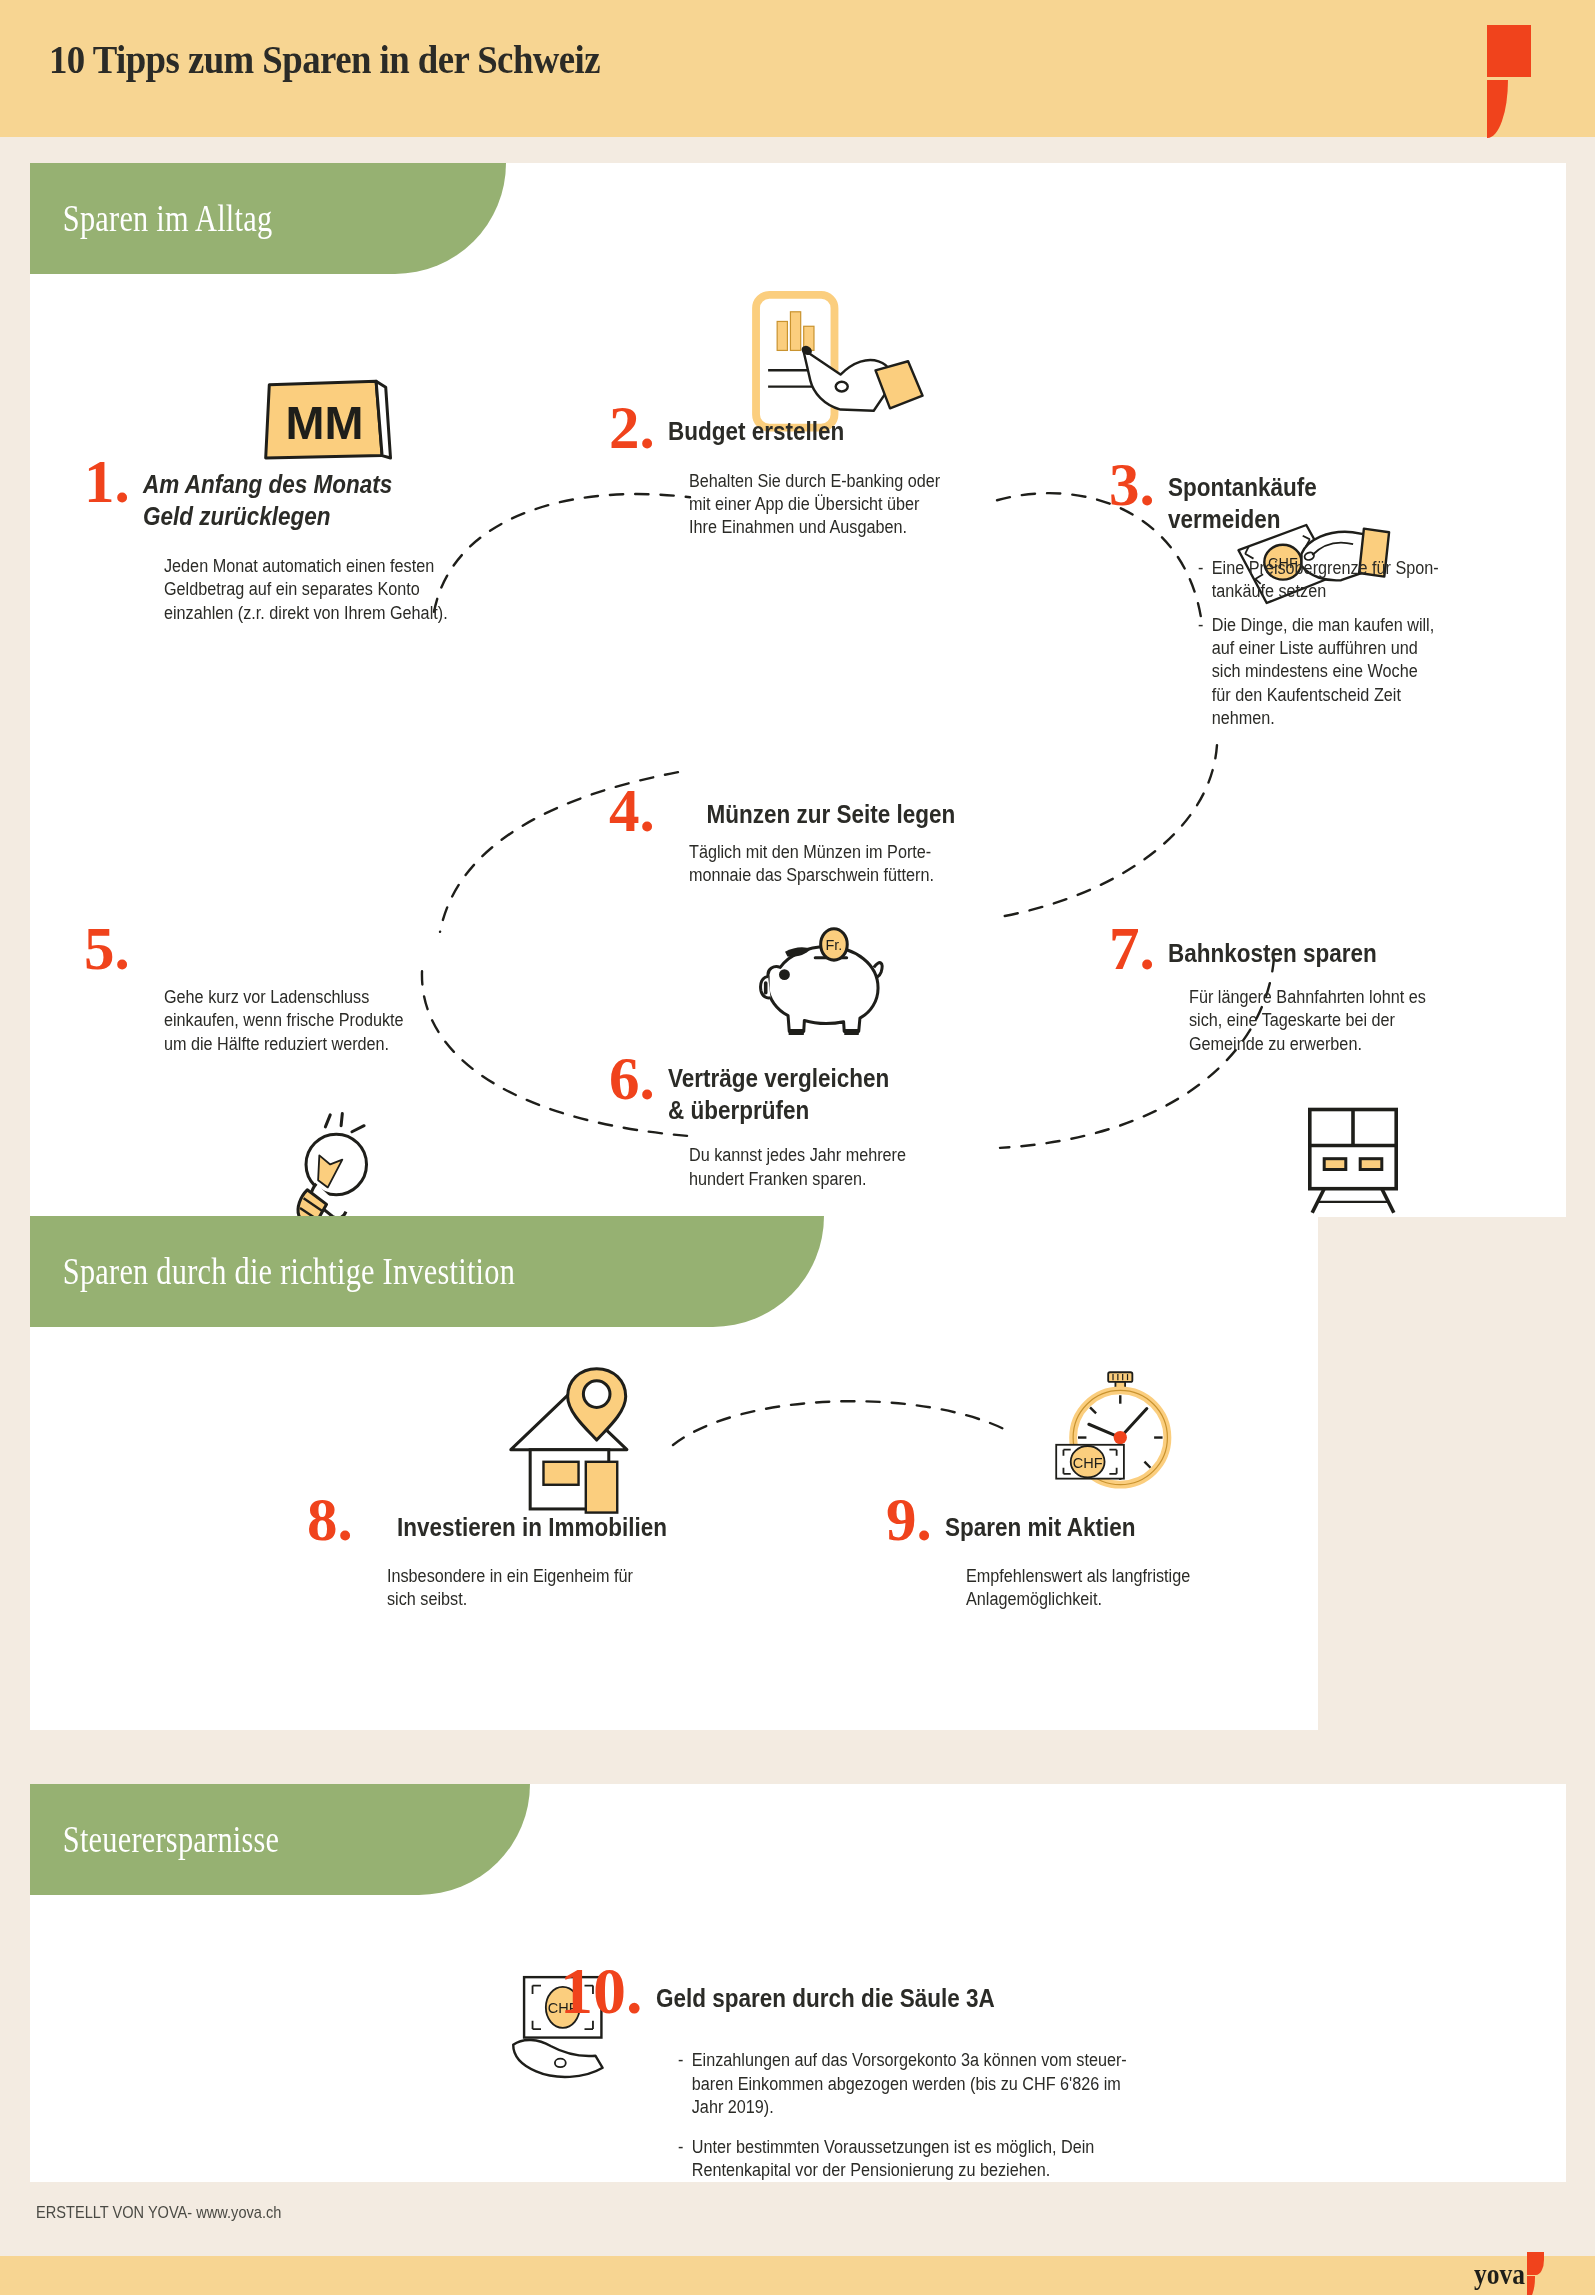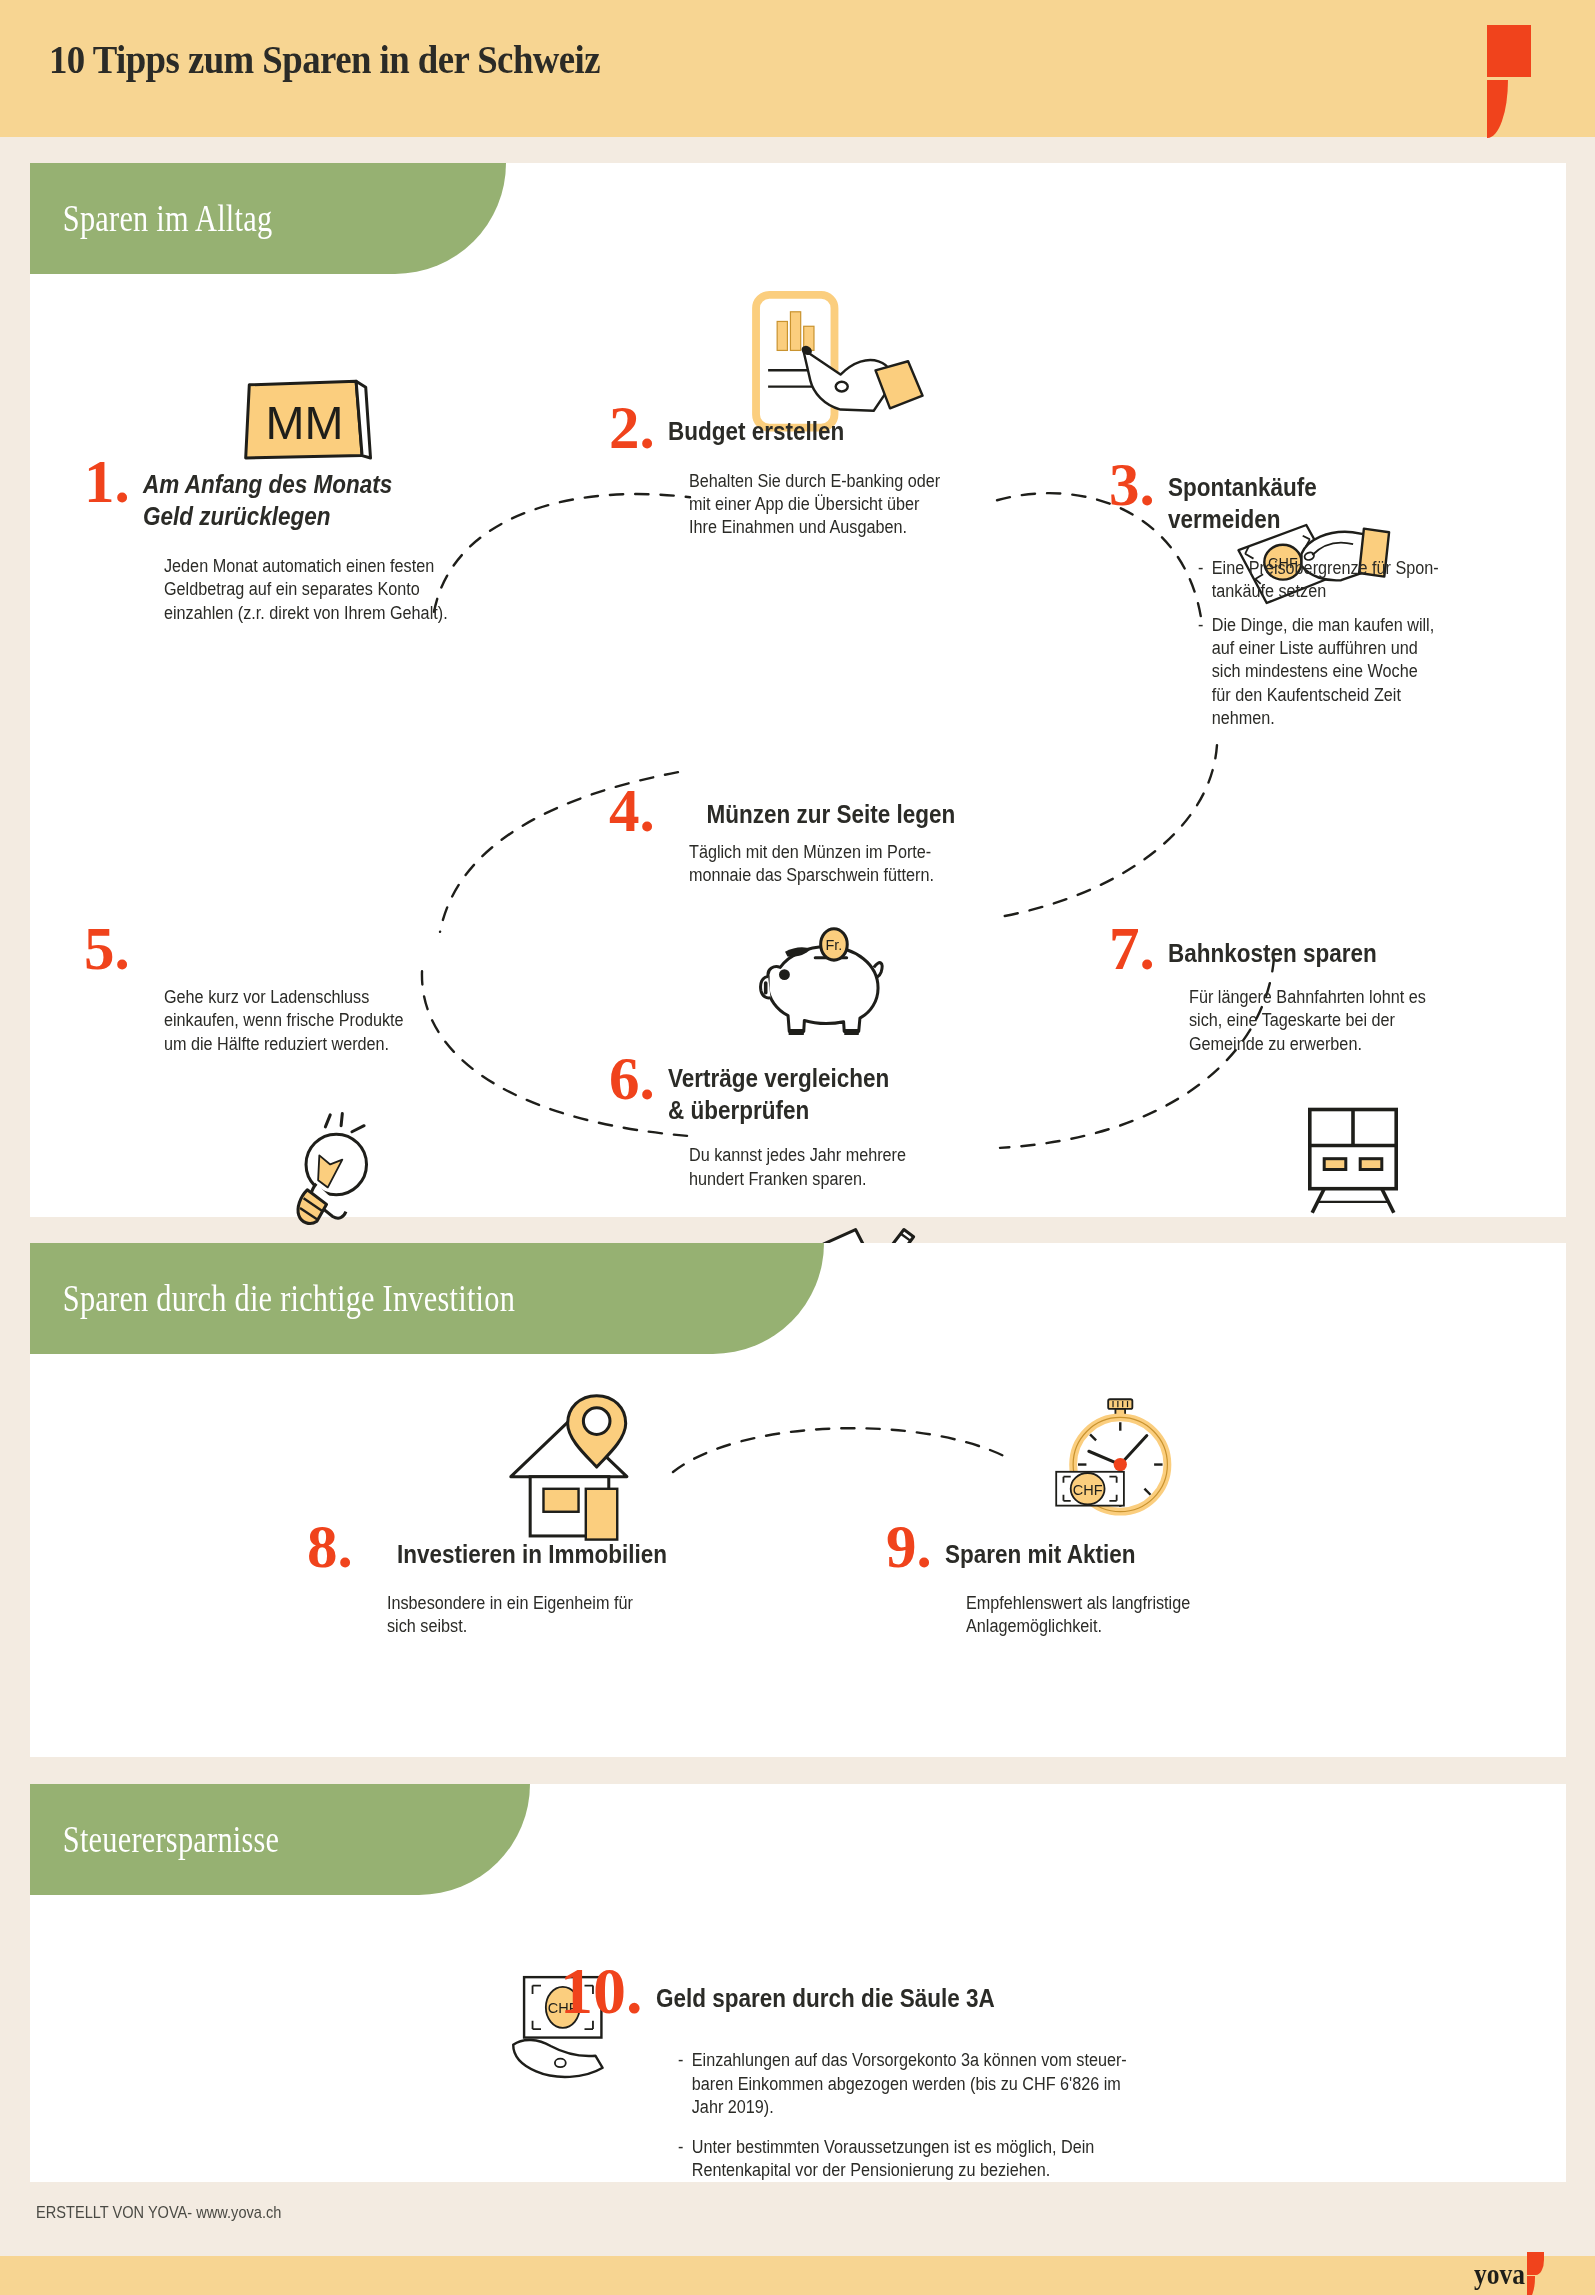--- a/index.html
+++ b/index.html
@@ -166,21 +166,21 @@
         <path d="M10 10 C 5 160, 180 265, 470 285" fill="none" stroke="#1E1E1A" stroke-width="4" stroke-dasharray="22 20" stroke-linecap="round"></path>
       </svg>
     </div>
 
     <div class="connector" style="left:964px; top:789px;">
       <svg width="283" height="199" viewBox="0 0 470 330">
         <path d="M465 10 C 450 180, 280 310, 10 325" fill="none" stroke="#1E1E1A" stroke-width="4" stroke-dasharray="22 20" stroke-linecap="round"></path>
       </svg>
     </div>
 
-    <div class="icon-wrap" style="left:208px; top:211px;">
+    <div class="icon-wrap" style="left:228px; top:211px;font-weight:bold;">
       <svg width="133" height="90" viewBox="0 0 220 150">
         <path d="M18 18 L196 12 L206 136 L12 140 Z" fill="#FBCE7E" stroke="#1E1E1A" stroke-width="5" stroke-linejoin="round"></path>
         <path d="M196 12 L212 22 L220 140 L206 136 Z" fill="#FFFFFF" stroke="#1E1E1A" stroke-width="5" stroke-linejoin="round"></path>
         <text x="110" y="108" font-family="Liberation Sans, sans-serif" font-size="78" fill="#1E1E1A" text-anchor="middle">MM</text>
       </svg>
     </div>
 
     <div class="icon-wrap" style="left:720px; top:127px;">
       <svg width="175" height="151" viewBox="0 0 290 250">
         <rect x="10" y="8" width="130" height="220" rx="22" ry="22" fill="#FFFFFF" stroke="#FBCE7E" stroke-width="13"></rect>
@@ -386,21 +386,21 @@
       </div>
       <div class="tip-body" style="font-size:18px; margin-left:80px; margin-top:13.3px; width:386px;">
         <div>Für längere Bahnfahrten lohnt es</div>
         <div>sich, eine Tageskarte bei der</div>
         <div>Gemeinde zu erwerben.</div>
       </div>
     </div>
 
   </div>
 
-  <div class="card" style="left:30px; top:1243px; width:1536px; height:514px;">
+  <div class="card" style="left:30px; top:1216px; width:1288px; height:514px;">
 
     <div class="section-head" style="width:794px;">
       <span class="section-head-label">Sparen durch die richtige Investition</span>
     </div>
 
     <div class="connector" style="left:639px; top:1377px; top:172px;">
       <svg width="344" height="66" viewBox="0 0 570 110">
         <path d="M5 95 C 120 5, 420 0, 560 70" fill="none" stroke="#1E1E1A" stroke-width="4" stroke-dasharray="22 20" stroke-linecap="round"></path>
       </svg>
     </div>

